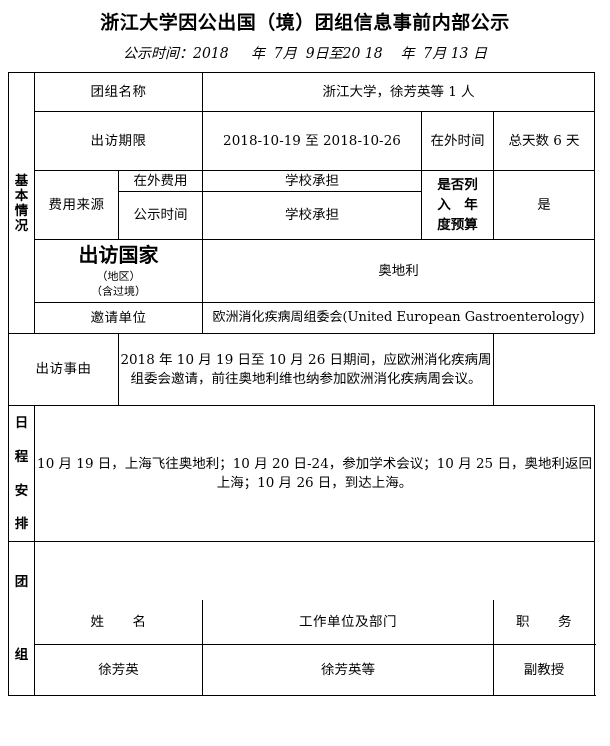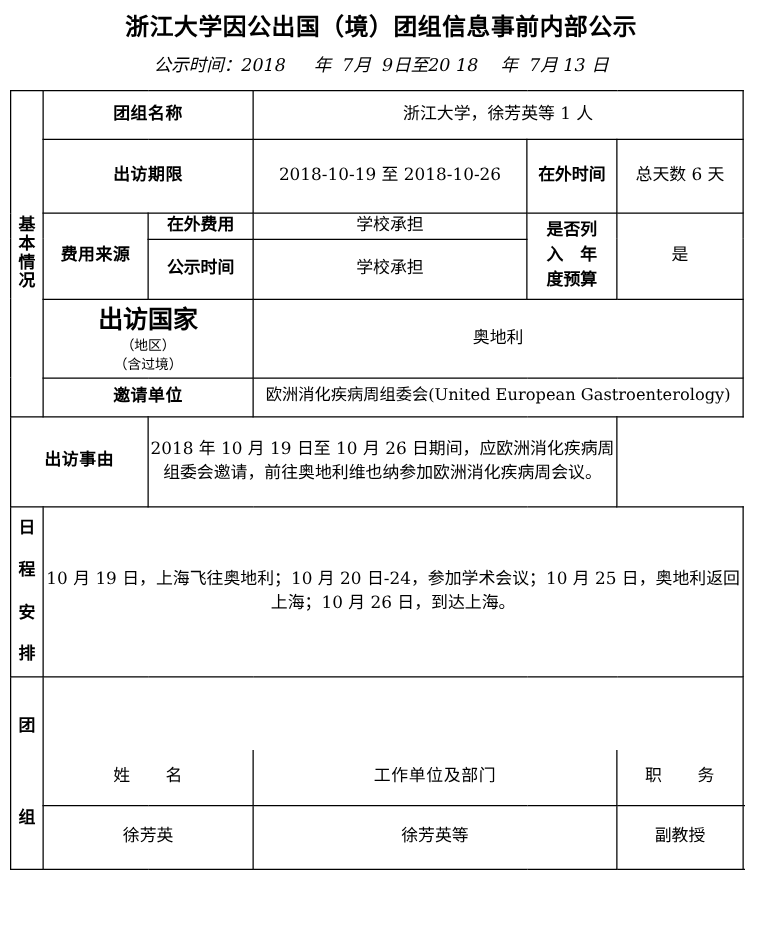--- a/index.html
+++ b/index.html
@@ -81,39 +81,38 @@
     align-items: center;
     justify-content: space-around;
     height: 100%;
     line-height: 1.1;
   }
   .vstack span { display: block; }
 
   
   .row-head {
     font-family: "DejaVu Sans", "Liberation Sans", sans-serif;
-    font-weight: bold;
+    font-weight: normal;
     font-size: 14px;
     letter-spacing: 0.5px;
   }
   .row-head-sub {
     font-family: "DejaVu Sans", "Liberation Sans", sans-serif;
     font-weight: bold;
     font-size: 20px;
   }
   .row-head-small {
     font-family: "DejaVu Sans", "Liberation Sans", sans-serif;
     font-weight: normal;
     font-size: 11px;
     line-height: 1.35;
   }
   .sub-head {
     font-family: "DejaVu Sans", "Liberation Sans", sans-serif;
     font-size: 14px;
-    font-weight: bold;
   }
   .budget-head {
     font-family: "DejaVu Sans", "Liberation Sans", sans-serif;
     font-weight: bold;
     font-size: 14px;
     line-height: 2.0;
     white-space: pre-line;
   }
 
   

